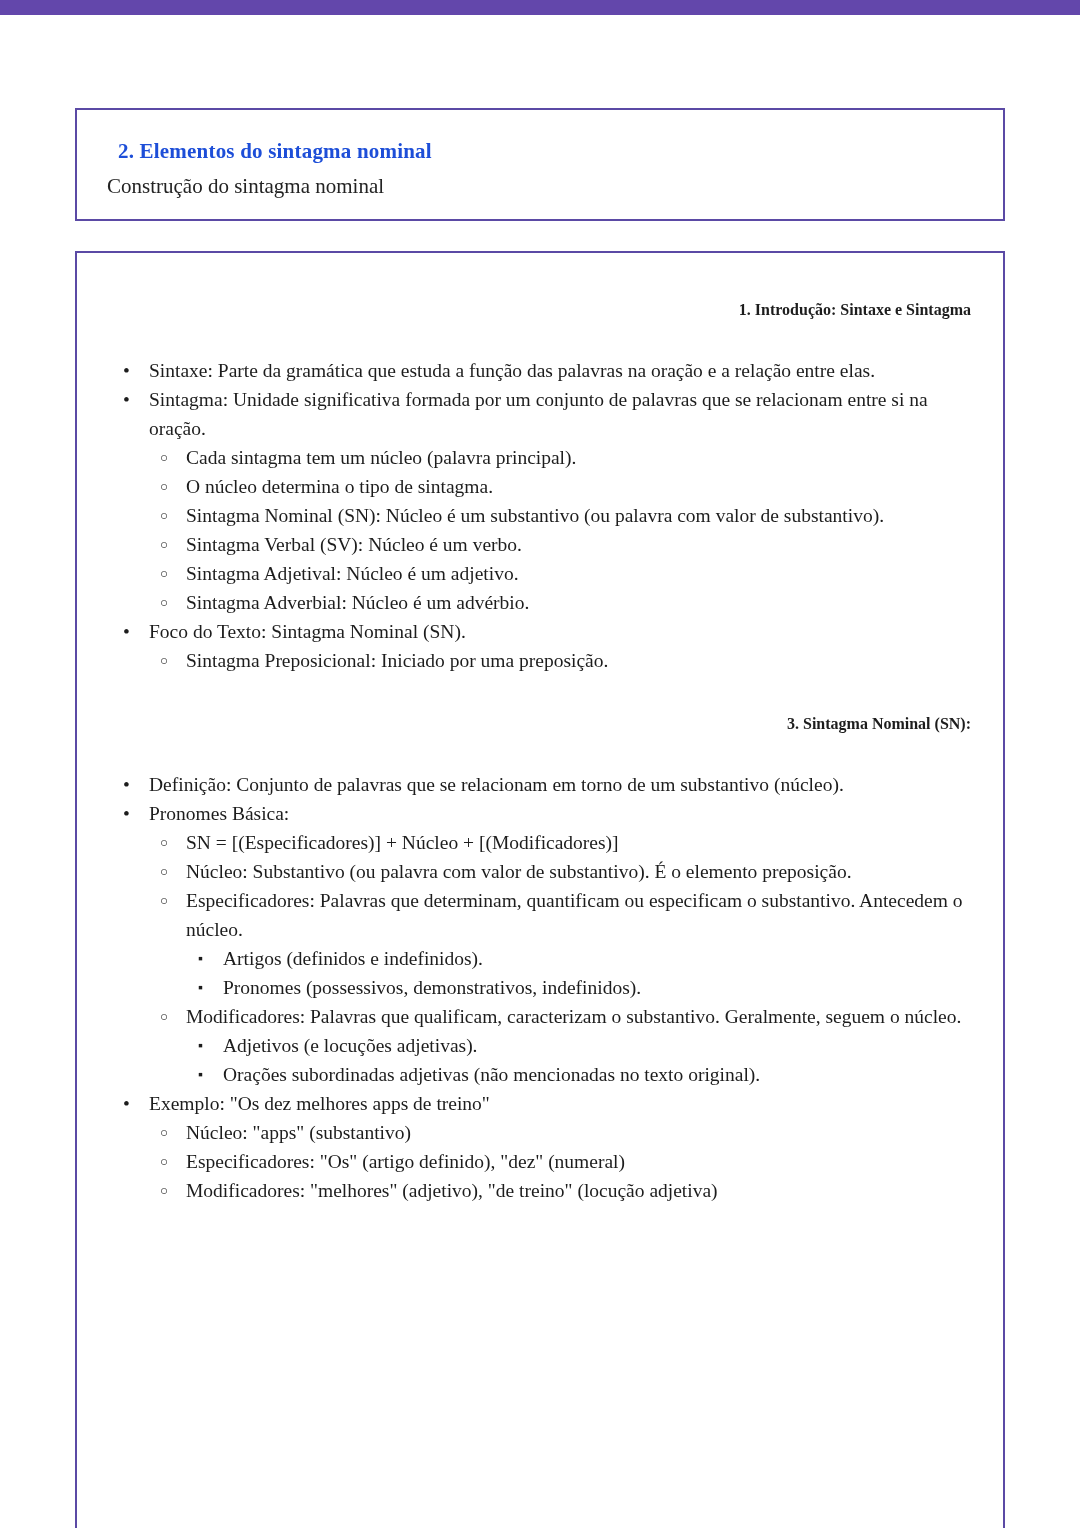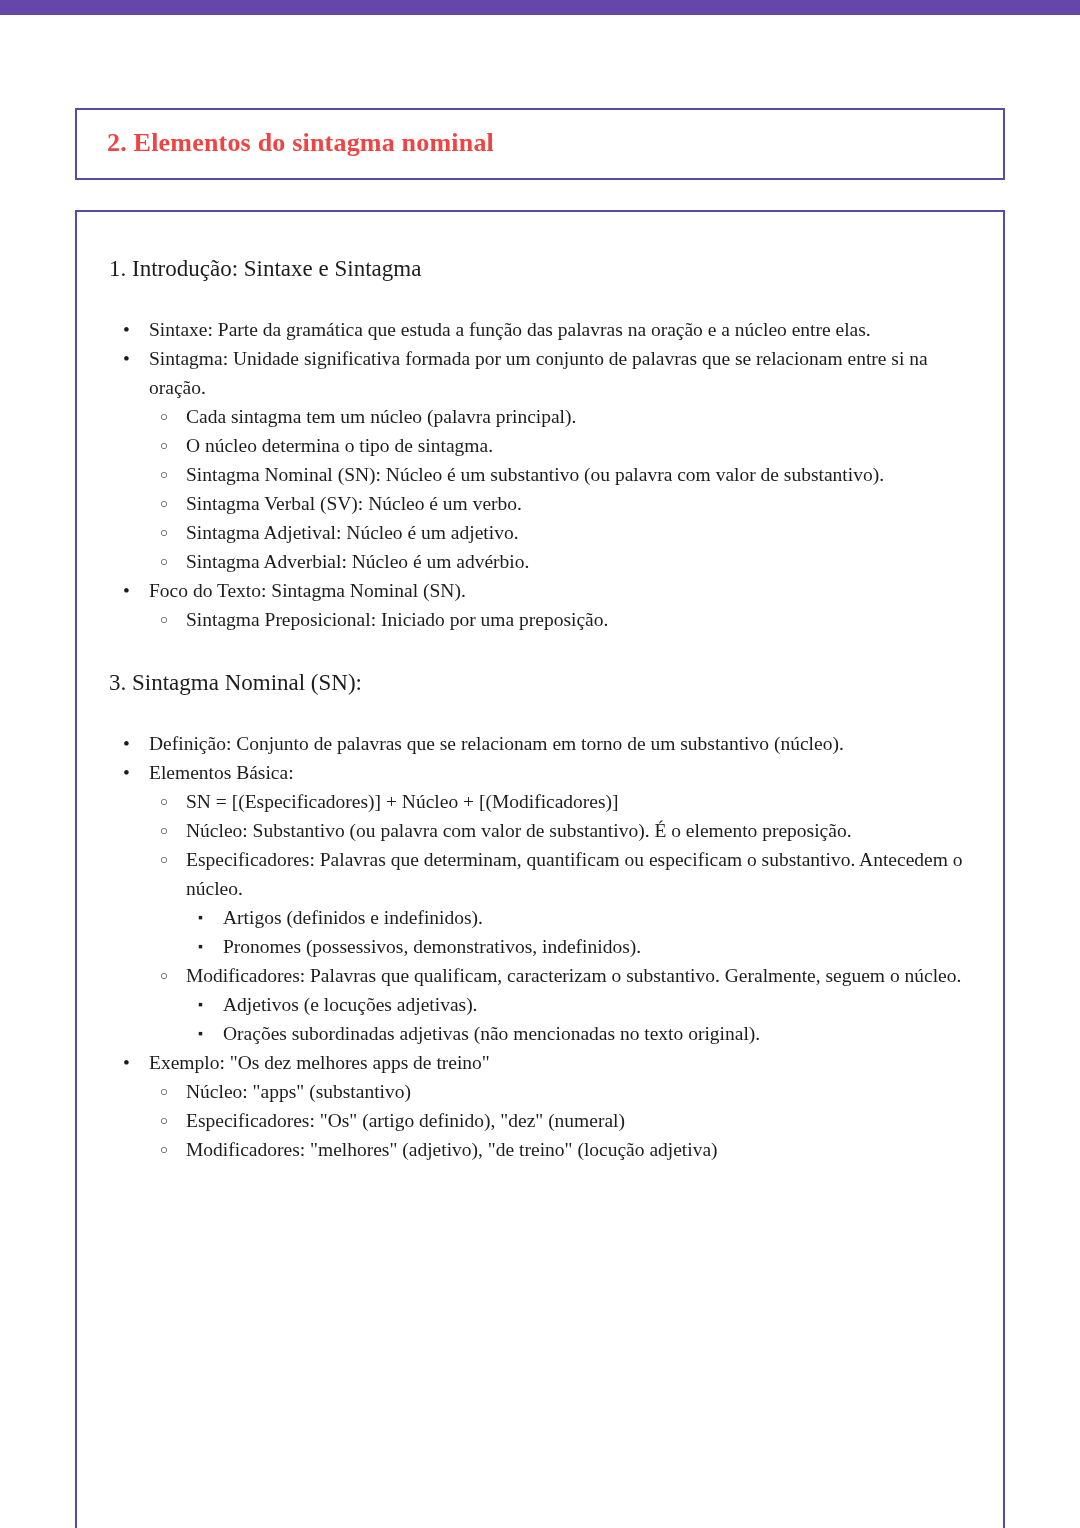--- a/index.html
+++ b/index.html
@@ -21,43 +21,44 @@
     margin: 0 75px;
     border: 2px solid #5b4aa5;
     background: #ffffff;
     box-sizing: border-box;
   }
   .title-card {
     margin-top: 93px;
     padding: 18px 30px 20px 30px;
   }
   .note-title {
-    margin: 0;
-    color: #ef4444;
-    font-size: 26px;
+    margin: 11px;
+    color: #1d4ed8;
+    font-size: 21px;
     font-weight: 700;
     line-height: 1.15;
     letter-spacing: 0.2px;
   }
   .note-subtitle {
     margin: 2px 0 0 0;
     font-size: 21px;
     font-weight: 400;
     color: #232323;
   }
   .content-card {
     margin-top: 30px;
     padding: 42px 32px 32px 32px;
     height: 1400px; 
   }
   .sec-heading {
-    font-size: 23px;
-    font-weight: 400;
+    font-size: 16px;
+    font-weight: 700;
     line-height: 29px;
     margin: 34px 0 32px 0;
+    text-align: right;
   }
   .sec-heading.first { margin-top: 0; }
   .li {
     position: relative;
     font-size: 19.5px;
     line-height: 29px;
   }
   .l1 { padding-left: 40px; }
   .l2 { padding-left: 77px; }
   .l3 { padding-left: 114px; }
@@ -69,41 +70,42 @@
   .l2 > .bullet::before { content: "○"; font-size: 13.5px; position: relative; top: -2px; }
   .l3 > .bullet::before { content: "▪"; font-size: 14px; position: relative; top: -2px; }
 </style>
 </head>
 <body>
 
 <div class="top-bar"></div>
 
 <div class="card title-card">
   <h1 class="note-title">2. Elementos do sintagma nominal</h1>
+  <p class="note-subtitle">Construção do sintagma nominal</p>
 </div>
 
 <div class="card content-card">
 
   <p class="sec-heading first">1. Introdução: Sintaxe e Sintagma</p>
 
-  <div class="li l1"><span class="bullet"></span><span class="li-text">Sintaxe: Parte da gramática que estuda a função das palavras na oração e a núcleo entre elas.</span></div>
+  <div class="li l1"><span class="bullet"></span><span class="li-text">Sintaxe: Parte da gramática que estuda a função das palavras na oração e a relação entre elas.</span></div>
   <div class="li l1"><span class="bullet"></span><span class="li-text">Sintagma: Unidade significativa formada por um conjunto de palavras que se relacionam entre si na oração.</span></div>
   <div class="li l2"><span class="bullet"></span><span class="li-text">Cada sintagma tem um núcleo (palavra principal).</span></div>
   <div class="li l2"><span class="bullet"></span><span class="li-text">O núcleo determina o tipo de sintagma.</span></div>
   <div class="li l2"><span class="bullet"></span><span class="li-text">Sintagma Nominal (SN): Núcleo é um substantivo (ou palavra com valor de substantivo).</span></div>
   <div class="li l2"><span class="bullet"></span><span class="li-text">Sintagma Verbal (SV): Núcleo é um verbo.</span></div>
   <div class="li l2"><span class="bullet"></span><span class="li-text">Sintagma Adjetival: Núcleo é um adjetivo.</span></div>
   <div class="li l2"><span class="bullet"></span><span class="li-text">Sintagma Adverbial: Núcleo é um advérbio.</span></div>
   <div class="li l1"><span class="bullet"></span><span class="li-text">Foco do Texto: Sintagma Nominal (SN).</span></div>
   <div class="li l2"><span class="bullet"></span><span class="li-text">Sintagma Preposicional: Iniciado por uma preposição.</span></div>
 
   <p class="sec-heading">3. Sintagma Nominal (SN):</p>
 
   <div class="li l1"><span class="bullet"></span><span class="li-text">Definição: Conjunto de palavras que se relacionam em torno de um substantivo (núcleo).</span></div>
-  <div class="li l1"><span class="bullet"></span><span class="li-text">Elementos Básica:</span></div>
+  <div class="li l1"><span class="bullet"></span><span class="li-text">Pronomes Básica:</span></div>
   <div class="li l2"><span class="bullet"></span><span class="li-text">SN = [(Especificadores)] + Núcleo + [(Modificadores)]</span></div>
   <div class="li l2"><span class="bullet"></span><span class="li-text">Núcleo: Substantivo (ou palavra com valor de substantivo). É o elemento preposição.</span></div>
   <div class="li l2"><span class="bullet"></span><span class="li-text">Especificadores: Palavras que determinam, quantificam ou especificam o substantivo. Antecedem o núcleo.</span></div>
   <div class="li l3"><span class="bullet"></span><span class="li-text">Artigos (definidos e indefinidos).</span></div>
   <div class="li l3"><span class="bullet"></span><span class="li-text">Pronomes (possessivos, demonstrativos, indefinidos).</span></div>
   <div class="li l2"><span class="bullet"></span><span class="li-text">Modificadores: Palavras que qualificam, caracterizam o substantivo. Geralmente, seguem o núcleo.</span></div>
   <div class="li l3"><span class="bullet"></span><span class="li-text">Adjetivos (e locuções adjetivas).</span></div>
   <div class="li l3"><span class="bullet"></span><span class="li-text">Orações subordinadas adjetivas (não mencionadas no texto original).</span></div>
   <div class="li l1"><span class="bullet"></span><span class="li-text">Exemplo: "Os dez melhores apps de treino"</span></div>
   <div class="li l2"><span class="bullet"></span><span class="li-text">Núcleo: "apps" (substantivo)</span></div>

